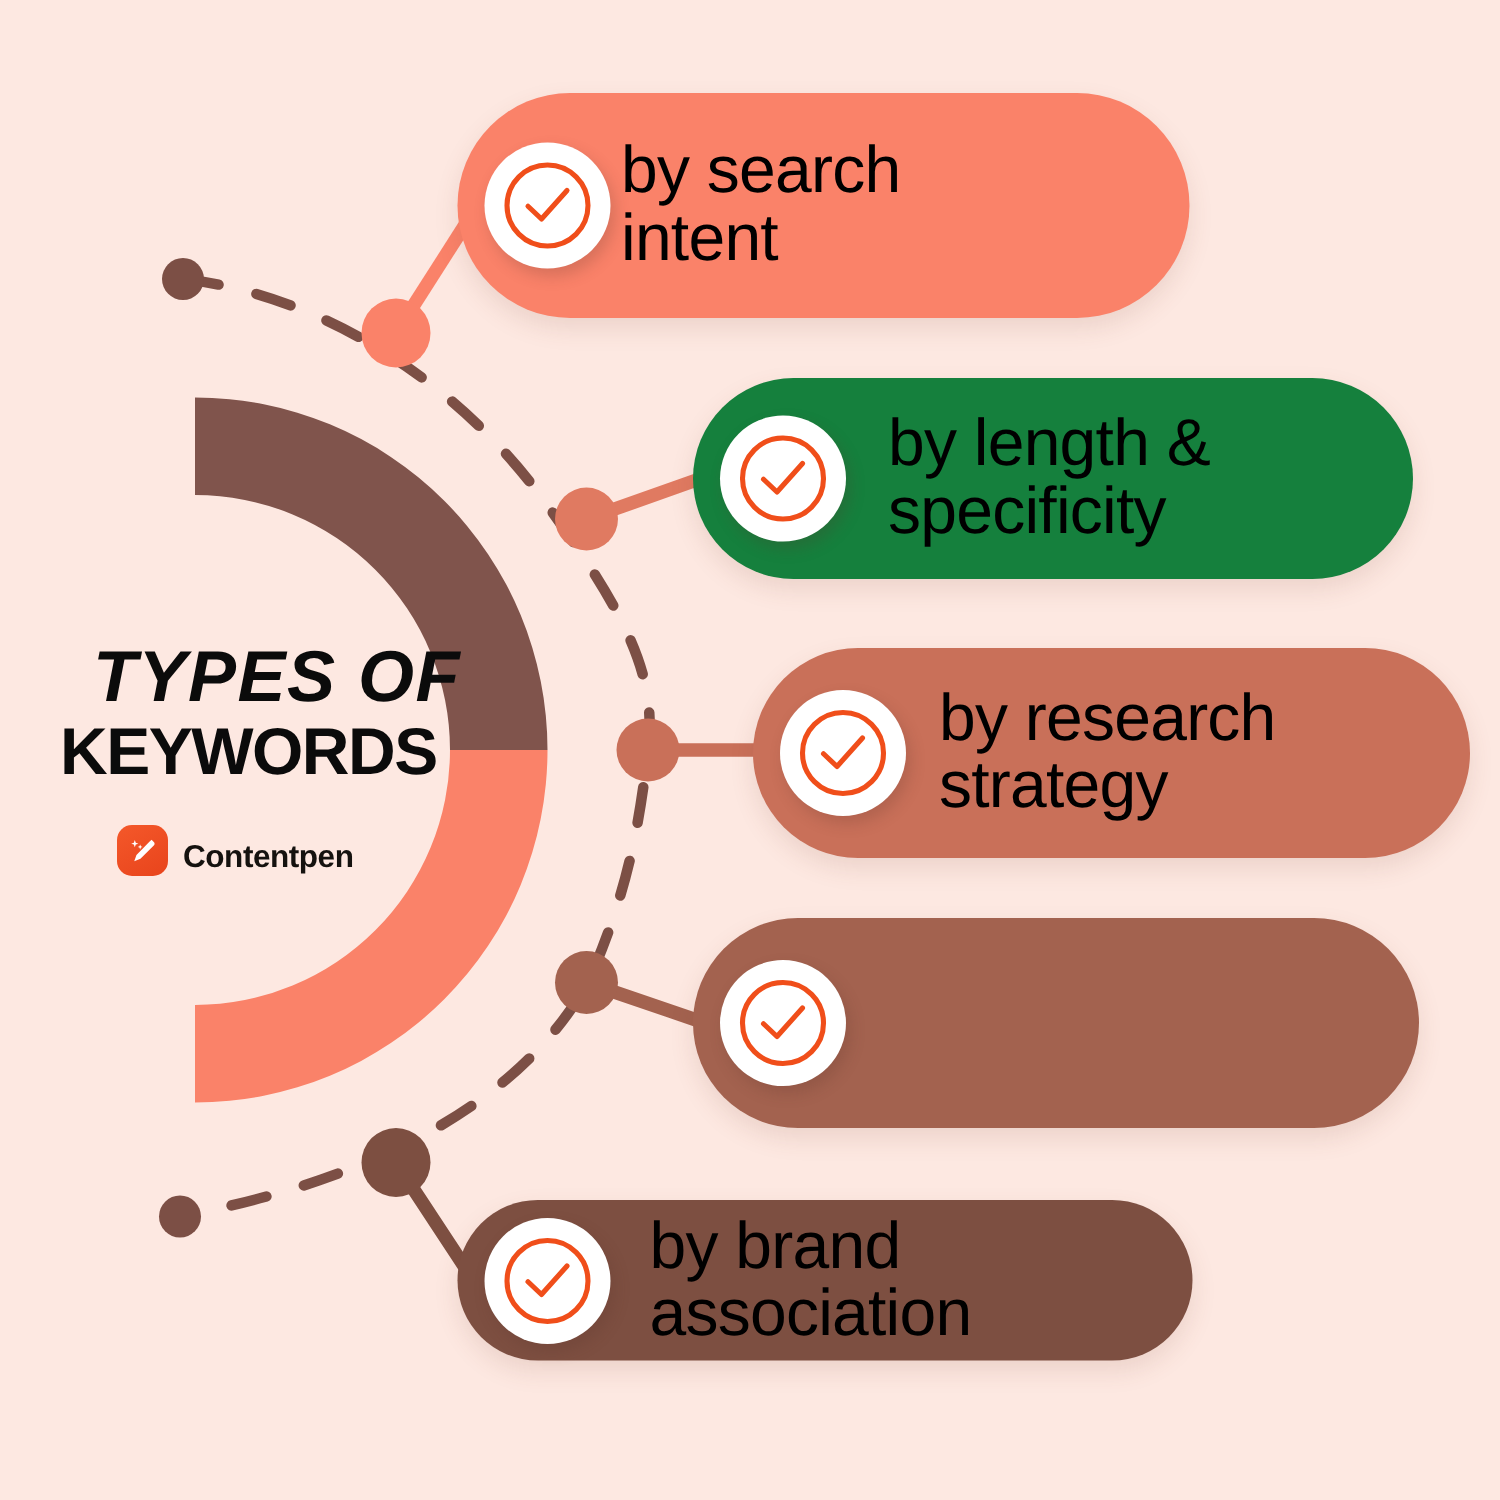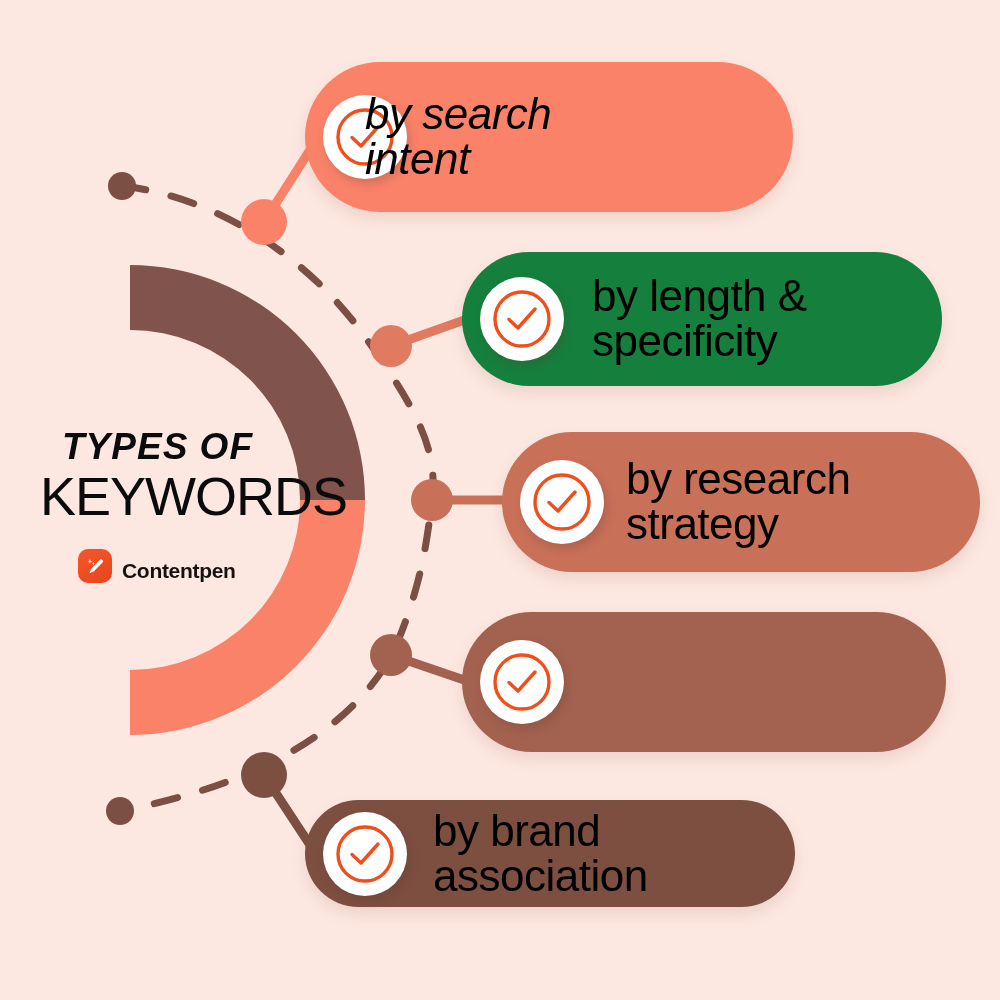--- a/index.html
+++ b/index.html
@@ -12,26 +12,26 @@
 
   
   #bg{position:absolute;left:0;top:0;width:1000px;height:1000px;}
 
   
   .center-block{
     position:absolute;left:40px;top:428px;width:290px;
     text-align:left;z-index:5;
   }
   .types-of{
-    font-size:37px;font-weight:bold;font-style:italic;
+    font-size:48px;font-weight:bold;font-style:italic;
     letter-spacing:1px;color:#0b0b0b;line-height:1;
     margin:0 0 4px 22px;
   }
   .keywords{
-    font-size:54px;font-weight:normal;letter-spacing:-1px;
+    font-size:44px;font-weight:bold;letter-spacing:-1px;
     color:#0b0b0b;line-height:1;margin:0;
   }
   .brand-row{
     display:flex;align-items:flex-end;gap:10px;margin:26px 0 0 38px;
   }
   .brand-mark{
     width:34px;height:34px;border-radius:10px;
     background:linear-gradient(150deg,#f4582a 0%,#e8441c 100%);
     display:flex;align-items:center;justify-content:center;
     flex:0 0 auto;
@@ -122,21 +122,21 @@
     </div>
   </div>
 
   <div class="pill" style="left:305px;top:62px;width:488px;height:150px;background:#fa8269;">
     <span class="check-wrap">
       <svg width="60" height="60" viewBox="0 0 60 60">
         <circle cx="30" cy="30" r="27" fill="none" stroke="#f04e1a" stroke-width="3.4"></circle>
         <path d="M17 30.5 L26 39 L43 20" fill="none" stroke="#f04e1a" stroke-width="3.4" stroke-linecap="round" stroke-linejoin="round"></path>
       </svg>
     </span>
-    <span class="pill-text" style="margin-left:60px;font-style:italic;">by search
+    <span class="pill-text" style="margin-left:109px;">by search
 intent</span>
   </div>
 
   <div class="pill" style="left:462px;top:252px;width:480px;height:134px;background:#15803d;">
     <span class="check-wrap">
       <svg width="60" height="60" viewBox="0 0 60 60">
         <circle cx="30" cy="30" r="27" fill="none" stroke="#f04e1a" stroke-width="3.4"></circle>
         <path d="M17 30.5 L26 39 L43 20" fill="none" stroke="#f04e1a" stroke-width="3.4" stroke-linecap="round" stroke-linejoin="round"></path>
       </svg>
     </span>

